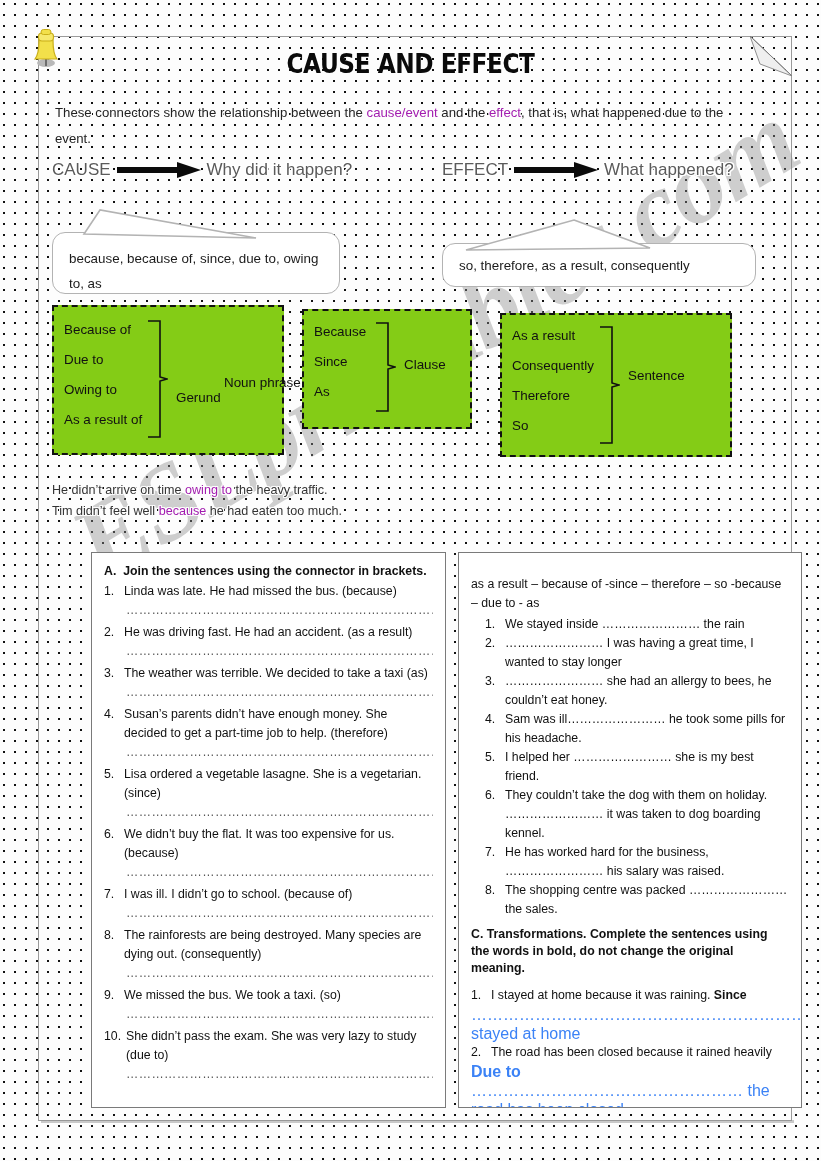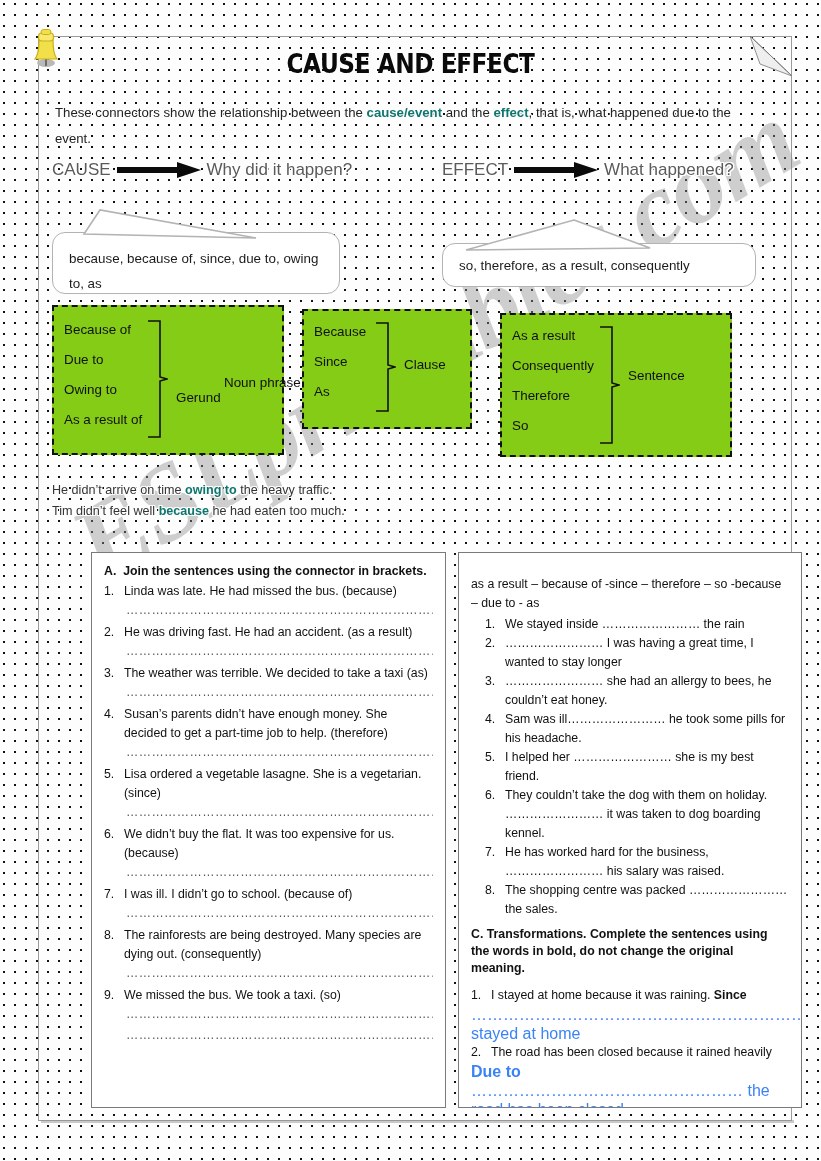--- a/index.html
+++ b/index.html
@@ -106,21 +106,21 @@
     top: 100px;
     width: 700px;
     font-size: 13.2px;
     line-height: 26px;
     color: #222;
     z-index: 7;
     text-shadow:
        1px 0 0 #fdfdfd, -1px 0 0 #fdfdfd, 0 1px 0 #fdfdfd, 0 -1px 0 #fdfdfd,
        1px 1px 0 #fdfdfd, -1px -1px 0 #fdfdfd, 1px -1px 0 #fdfdfd, -1px 1px 0 #fdfdfd;
   }
-  .red { color: #0f766e; font-weight: bold; }
+  .red { color: #a21caf; }
 
   
   #ce-row {
     position: absolute;
     left: 52px;
     top: 160px;
     width: 720px;
     height: 34px;
     z-index: 7;
   }
@@ -404,20 +404,24 @@
       <span class="qtext">The rainforests are being destroyed. Many species are dying out.  (consequently)</span>
     </div>
     <div class="dots">……………………………………………………………………………</div>
 
     <div class="qrow">
       <span class="qnum">9.</span>
       <span class="qtext">We missed the bus. We took a taxi. (so)</span>
     </div>
     <div class="dots">……………………………………………………………………………</div>
 
+    <div class="qrow">
+      <span class="qnum wide">10.</span>
+      <span class="qtext">She didn’t pass the exam. She was very lazy to study (due to)</span>
+    </div>
     <div class="dots">……………………………………………………………………………</div>
   </div>
 </div>
 
 <div id="exbox-right" class="exbox">
   <div class="ex-inner">
 
     <div class="wordbank">as a result – because of -since – therefore – so -because – due to -  as</div>
 
     <div class="qrow" style="margin-left:14px;">

